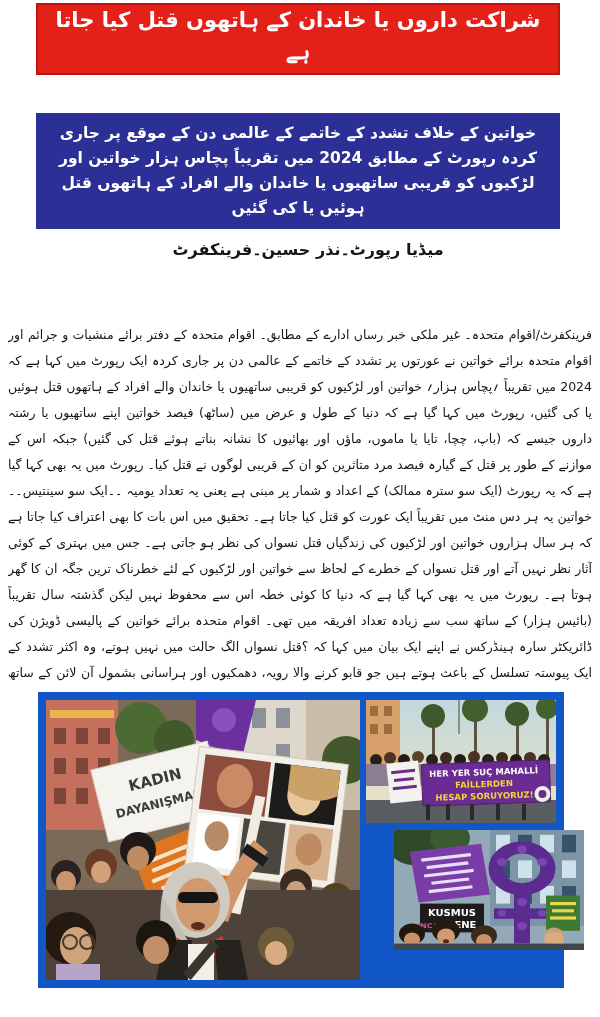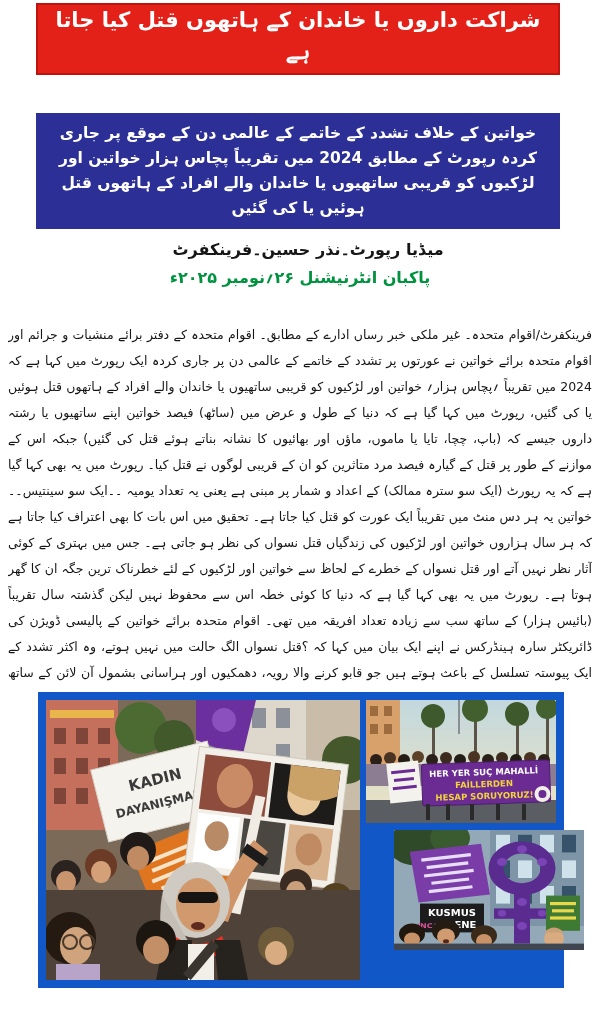--- a/index.html
+++ b/index.html
@@ -59,21 +59,20 @@
 
   <div class="headline-box">
     <div class="txt">جرمنی: ہر روز 137 خواتین اور لڑکیوں کو شراکت داروں یا خاندان کے ہاتھوں قتل کیا جاتا ہے</div>
   </div>
 
   <div class="summary-box">
     <div class="txt">خواتین کے خلاف تشدد کے خاتمے کے عالمی دن کے موقع پر جاری کردہ رپورٹ کے مطابق 2024 میں تقریباً پچاس ہزار خواتین اور لڑکیوں کو قریبی ساتھیوں یا خاندان والے افراد کے ہاتھوں قتل ہوئیں یا کی گئیں</div>
   </div>
 
   <div class="byline">میڈیا رپورٹ۔نذر حسین۔فرینکفرٹ</div>
-  <div class="dateline">پاکبان انٹرنیشنل ۲۶؍نومبر ۲۰۲۵ء</div>
 
   <div class="article-body">فرینکفرٹ/اقوام متحدہ۔ غیر ملکی خبر رساں ادارے کے مطابق۔ اقوام متحدہ کے دفتر برائے منشیات و جرائم اور اقوام متحدہ برائے خواتین نے عورتوں پر تشدد کے خاتمے کے عالمی دن پر جاری کردہ ایک رپورٹ میں کہا ہے کہ 2024 میں تقریباً ؍پچاس ہزار؍ خواتین اور لڑکیوں کو قریبی ساتھیوں یا خاندان والے افراد کے ہاتھوں قتل ہوئیں یا کی گئیں، رپورٹ میں کہا گیا ہے کہ دنیا کے طول و عرض میں (ساٹھ) فیصد خواتین اپنے ساتھیوں یا رشتہ داروں جیسے کہ (باپ، چچا، تایا یا ماموں، ماؤں اور بھائیوں کا نشانہ بناتے ہوئے قتل کی گئیں) جبکہ اس کے موازنے کے طور پر قتل کے گیارہ فیصد مرد متاثرین کو ان کے قریبی لوگوں نے قتل کیا۔ رپورٹ میں یہ بھی کہا گیا ہے کہ یہ رپورٹ (ایک سو سترہ ممالک) کے اعداد و شمار پر مبنی ہے یعنی یہ تعداد یومیہ ۔۔ایک سو سینتیس۔۔ خواتین یہ ہر دس منٹ میں تقریباً ایک عورت کو قتل کیا جاتا ہے۔ تحقیق میں اس بات کا بھی اعتراف کیا جاتا ہے کہ ہر سال ہزاروں خواتین اور لڑکیوں کی زندگیاں قتل نسواں کی نظر ہو جاتی ہے۔ جس میں بہتری کے کوئی آثار نظر نہیں آتے اور قتل نسواں کے خطرے کے لحاظ سے خواتین اور لڑکیوں کے لئے خطرناک ترین جگہ ان کا گھر ہوتا ہے۔ رپورٹ میں یہ بھی کہا گیا ہے کہ دنیا کا کوئی خطہ اس سے محفوظ نہیں لیکن گذشتہ سال تقریباً (بائیس ہزار) کے ساتھ سب سے زیادہ تعداد افریقہ میں تھی۔ اقوام متحدہ برائے خواتین کے پالیسی ڈویژن کی ڈائریکٹر سارہ ہینڈرکس نے اپنے ایک بیان میں کہا کہ ؟قتل نسواں الگ حالت میں نہیں ہوتے، وہ اکثر تشدد کے ایک پیوستہ تسلسل کے باعث ہوتے ہیں جو قابو کرنے والا رویہ، دھمکیوں اور ہراسانی بشمول آن لائن کے ساتھ سروع ہو سکتے ہیں۔</div>
 
   <div class="collage">
 
     <div class="left-photo">
       <svg viewBox="0 0 314 280" preserveAspectRatio="none">
         <rect x="0" y="0" width="314" height="280" fill="#7c6a59"></rect>
 
         <rect x="0" y="0" width="72" height="130" fill="#c4705c"></rect>

